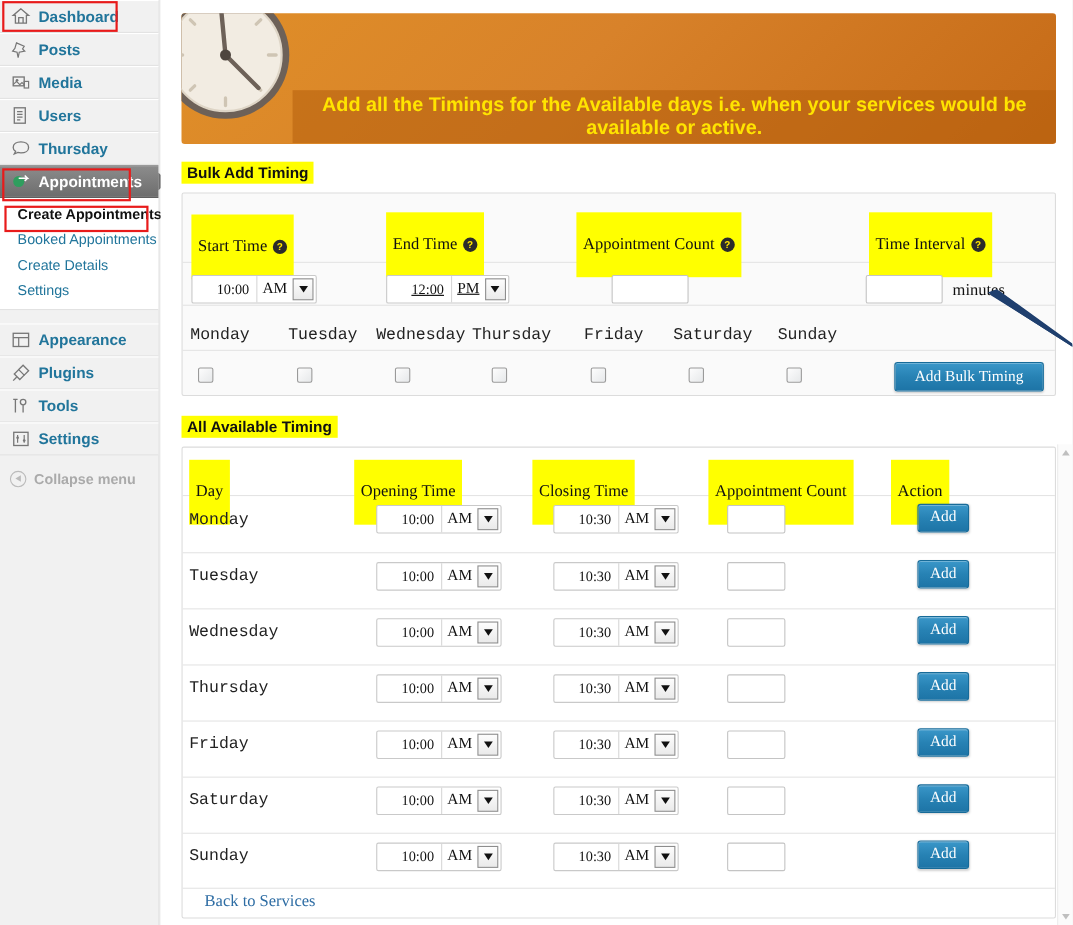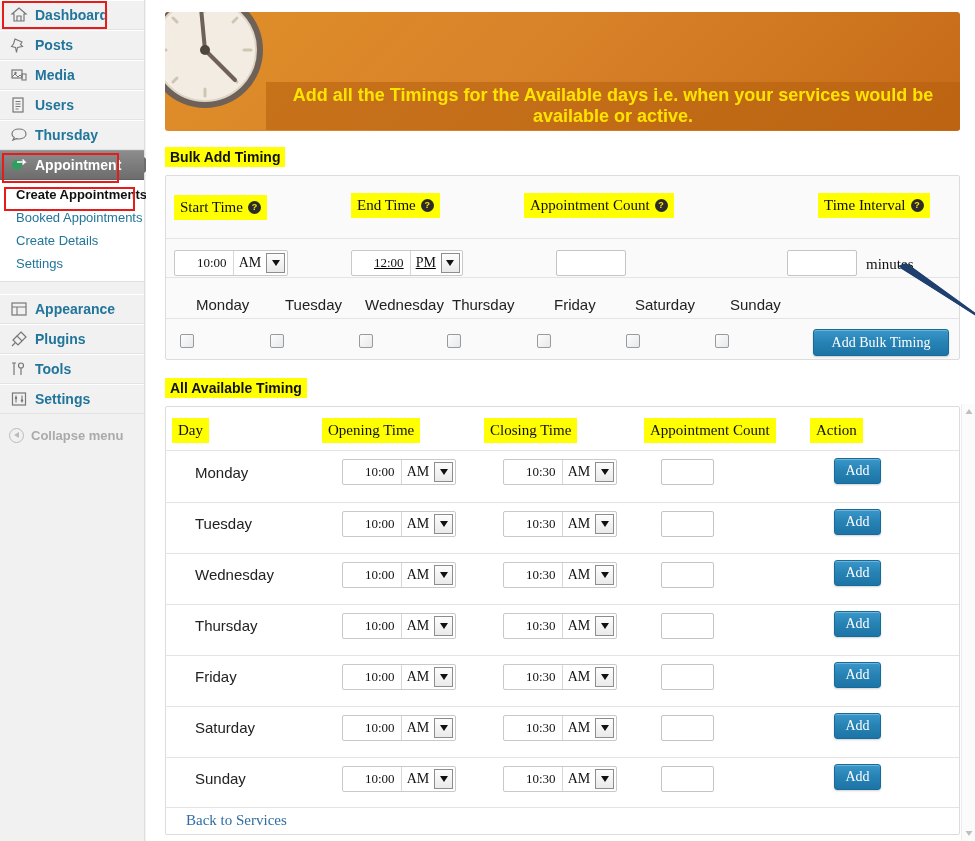--- a/index.html
+++ b/index.html
@@ -147,21 +147,21 @@
     border:1px solid #dcdcdc;
     border-radius:2px;
   }
 
   .hdr-cell {
     position:absolute;
     font-family:"Liberation Serif", serif;
     font-size:15px;
     color:#111;
     background:#ffff00;
-    padding:4px 6px;
+    padding:21px 6px;
     white-space:nowrap;
     display:flex; align-items:center; gap:5px;
   }
   .qmark {
     display:inline-flex; align-items:center; justify-content:center;
     width:13px; height:13px; border-radius:50%;
     background:#2b2b2b; color:#ffe400;
     font-family:"Liberation Sans", sans-serif;
     font-size:9px; font-weight:bold; line-height:1;
     flex:0 0 13px;
@@ -216,25 +216,24 @@
   }
 
   .minutes-lbl {
     position:absolute;
     font-family:"Liberation Serif", serif;
     font-size:15px; color:#111;
   }
 
   .daylabel {
     position:absolute;
-    font-family:Liberation Sans, sans-serif;
+    font-family:Liberation Mono, monospace;
     font-size:15px;
     color:#222;
     white-space:nowrap;
-    margin-left:23px;
   }
 
   .chk {
     position:absolute;
     width:14px;height:14px;
     border:1px solid #9a9a9a;
     border-radius:2px;
     background:linear-gradient(135deg,#fdfdfd 0%,#e6e8ea 100%);
   }
 
@@ -330,21 +329,21 @@
       <span class="mi-label">Thursday</span>
     </div>
 
     <div class="menu-item current">
       <span class="mi-icon">
         <svg viewBox="0 0 20 20" width="20" height="20">
             <circle cx="8" cy="10" r="5" fill="#2f9e5e"></circle>
             <path d="M8 7h8l-2.5-2.5M16 7l-2.5 2.5" fill="none" stroke="#fff" stroke-width="1.4"></path>
           </svg>
       </span>
-      <span class="mi-label">Appointment</span>
+      <span class="mi-label">Appointments</span>
     </div>
 
     <div id="submenu">
       <div class="sub-item current">Create Appointments</div>
       <div class="sub-item">Booked Appointments</div>
       <div class="sub-item">Create Details</div>
       <div class="sub-item">Settings</div>
     </div>
 
     <div class="spacer-gap"></div>
@@ -440,21 +439,21 @@
       <span class="qmark">?</span>
     </div>
     <div class="hdr-cell" style="left:205px;top:193px;">
       <span>End Time</span>
       <span class="qmark">?</span>
     </div>
     <div class="hdr-cell" style="left:378px;top:193px;">
       <span>Appointment Count</span>
       <span class="qmark">?</span>
     </div>
-    <div class="hdr-cell" style="left:644px;top:193px;margin-left:28px;">
+    <div class="hdr-cell" style="left:644px;top:193px;">
       <span>Time Interval</span>
       <span class="qmark">?</span>
     </div>
 
     <div class="timewidget" style="left:28px;top:250px;">
       <span class="tnum">10:00</span>
       <span class="tmer">AM</span>
       <span class="tarrow">
           <i></i>
         </span>

